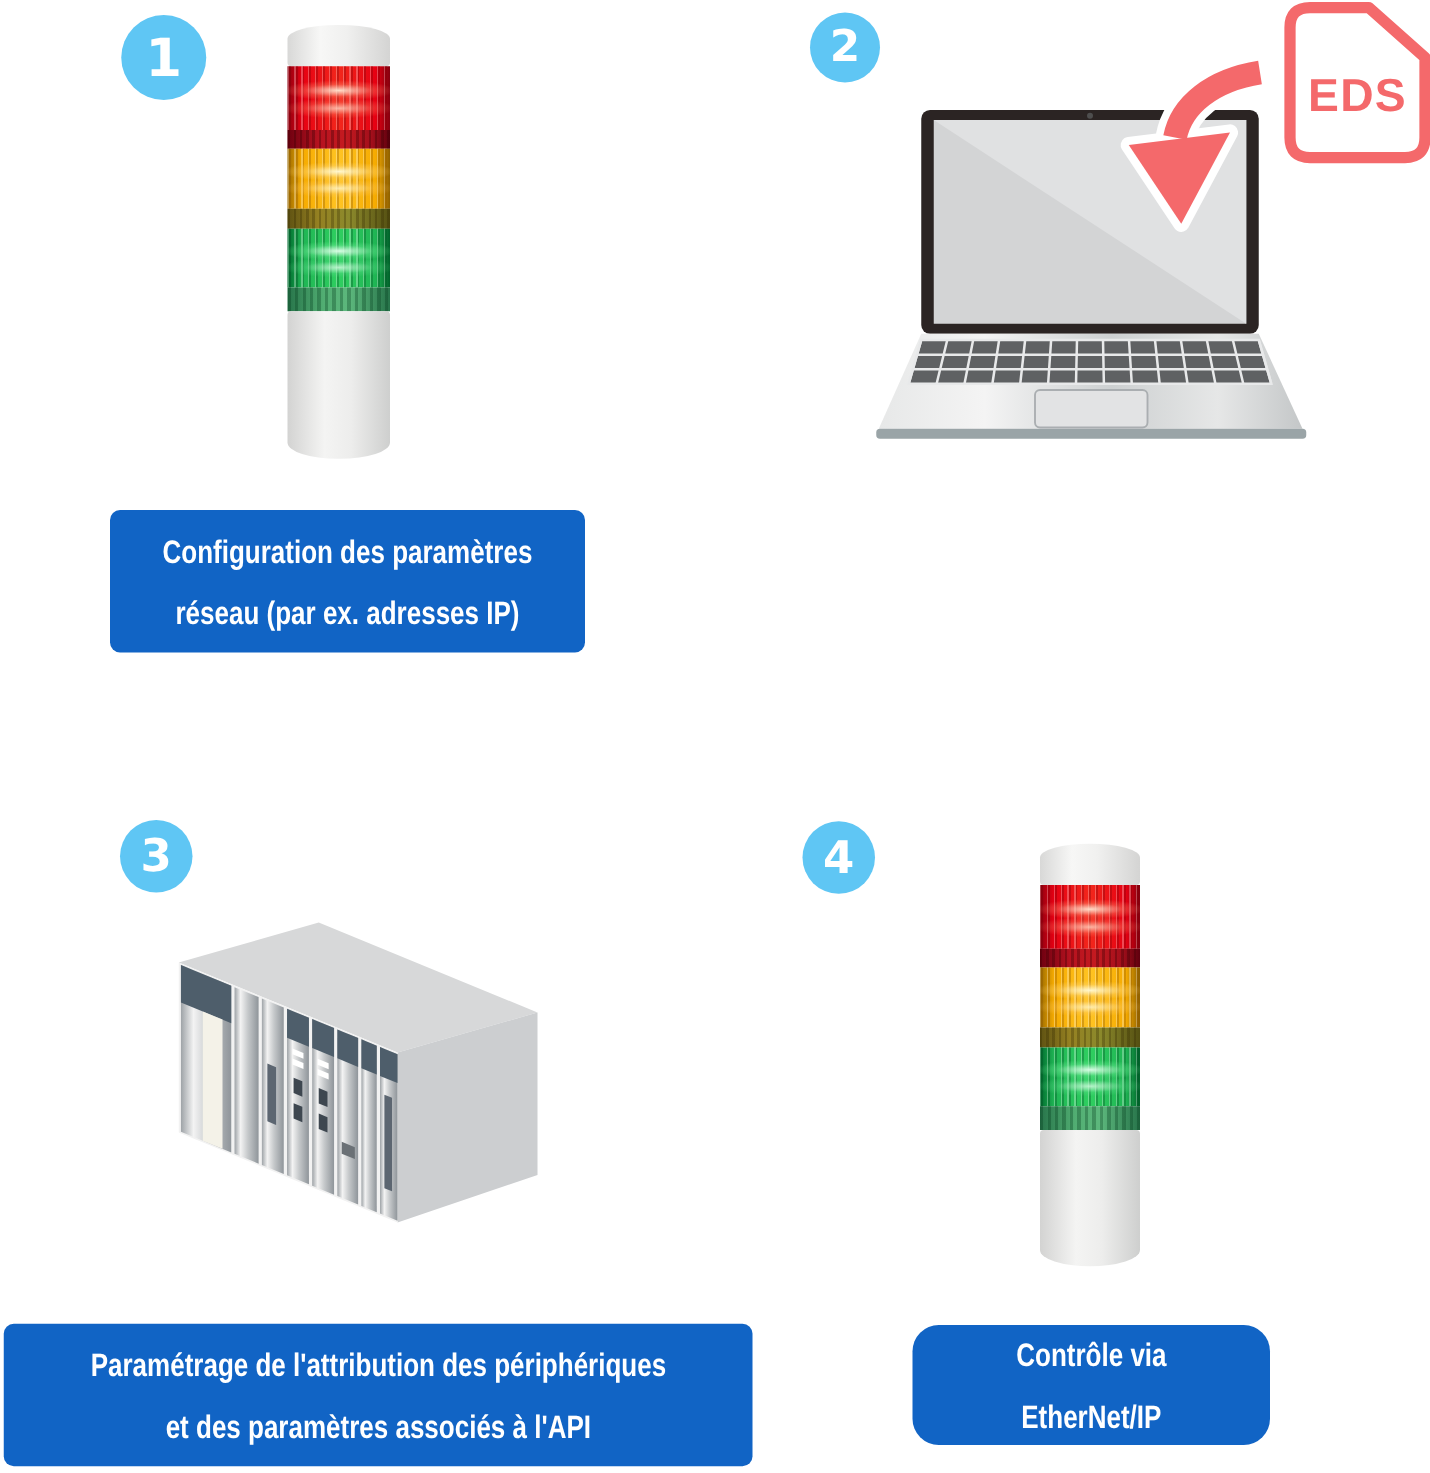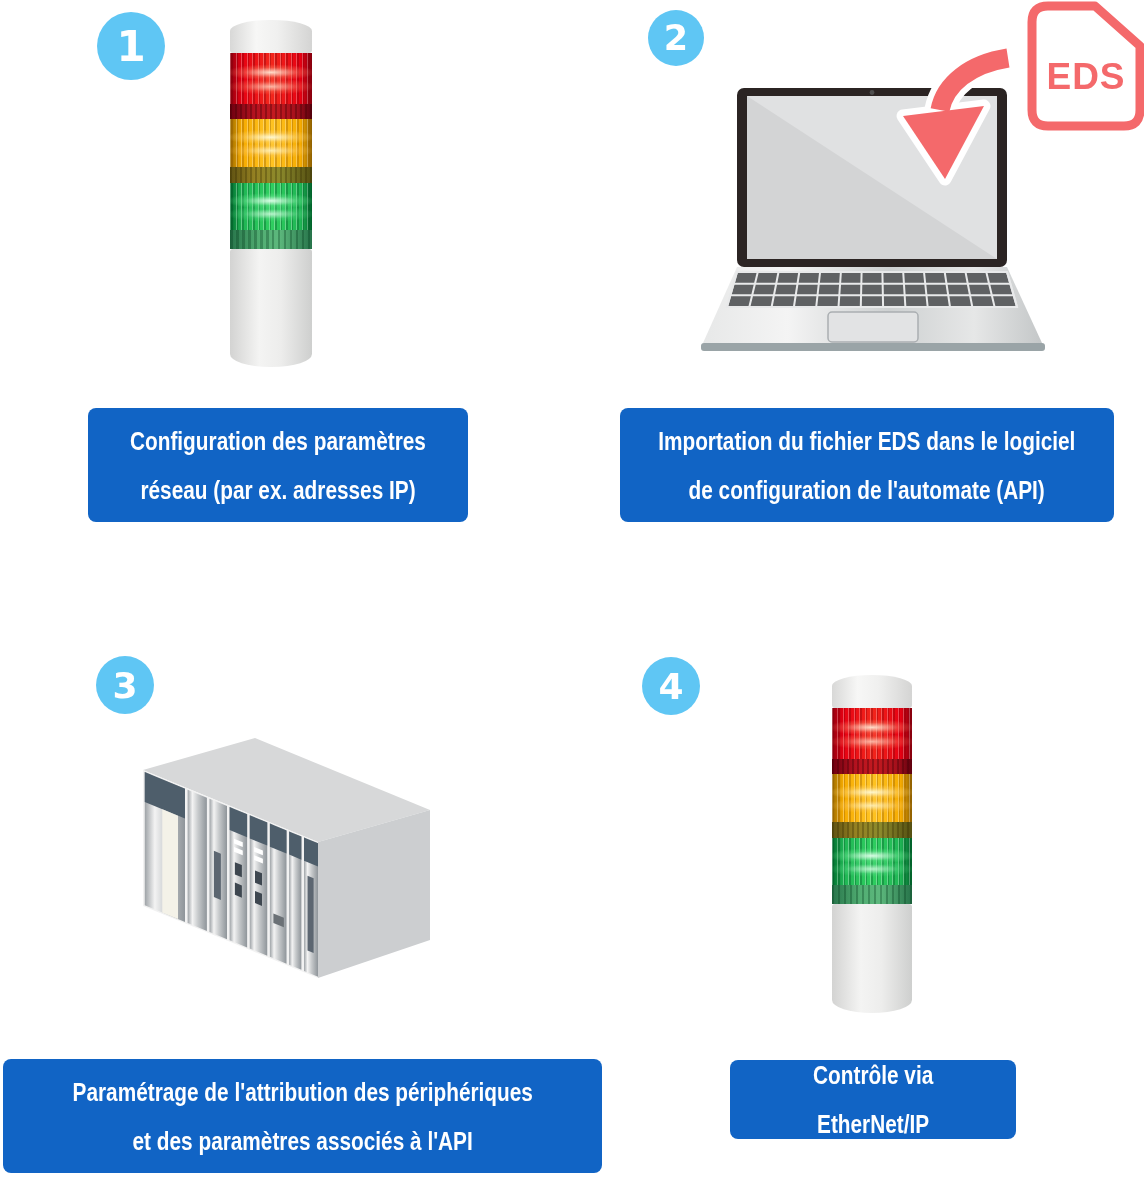--- a/index.html
+++ b/index.html
@@ -17,21 +17,21 @@
 
   
   .caption{position:absolute;border-radius:8px;background:var(--caption-bg,#1164c5);color:#fff;
            display:flex;flex-direction:column;align-items:center;justify-content:center;
            text-align:center;font-weight:700;gap:11px;}
   .caption .ln{display:inline-block;white-space:nowrap;font-size:26px;line-height:38px;
                transform:scaleX(.8);}
   .caption.c1{left:88px;top:408px;width:380px;height:114px;}
   .caption.c2{left:620px;top:408px;width:494px;height:114px;}
   .caption.c3{left:3px;top:1059px;width:599px;height:114px;}
-  .caption.c4{left:730px;top:1060px;width:286px;height:79px;}
+  .caption.c4{left:730px;top:1060px;width:286px;height:96px;border-radius:21px;}
 
   
   .tower{position:absolute;display:flex;flex-direction:column;}
   .tower.t1{left:230px;top:20px;width:82px;height:347px;}
   .tower.t4{left:832px;top:675px;width:80px;height:338px;}
   .t-cap{height:33px;border-radius:40px 40px 3px 3px / 11px 11px 3px 3px;
     background:linear-gradient(90deg,#d8d8d7,#f7f7f6 32%,#f0f0ef 58%,#d4d4d3);}
   .seg{width:100%;}
   .seg.red{height:51px;background:
     radial-gradient(55% 16% at 50% 38%, rgba(255,230,210,.95), rgba(255,150,120,.35) 60%, transparent 100%),
@@ -176,24 +176,20 @@
     <div class="band band-amber"></div>
     <div class="seg green"></div>
     <div class="band band-green"></div>
     <div class="t-base"></div>
   </div>
 
   <div class="caption c1">
     <span class="ln">Configuration des paramètres</span>
     <span class="ln">réseau (par ex. adresses IP)</span>
   </div>
-  <div class="caption c2">
-    <span class="ln">Importation du fichier EDS dans le logiciel</span>
-    <span class="ln">de configuration de l'automate (API)</span>
-  </div>
   <div class="caption c3">
     <span class="ln">Paramétrage de l'attribution des périphériques</span>
     <span class="ln">et des paramètres associés à l'API</span>
   </div>
   <div class="caption c4">
     <span class="ln">Contrôle via</span>
     <span class="ln">EtherNet/IP</span>
   </div>
 
 </div>

